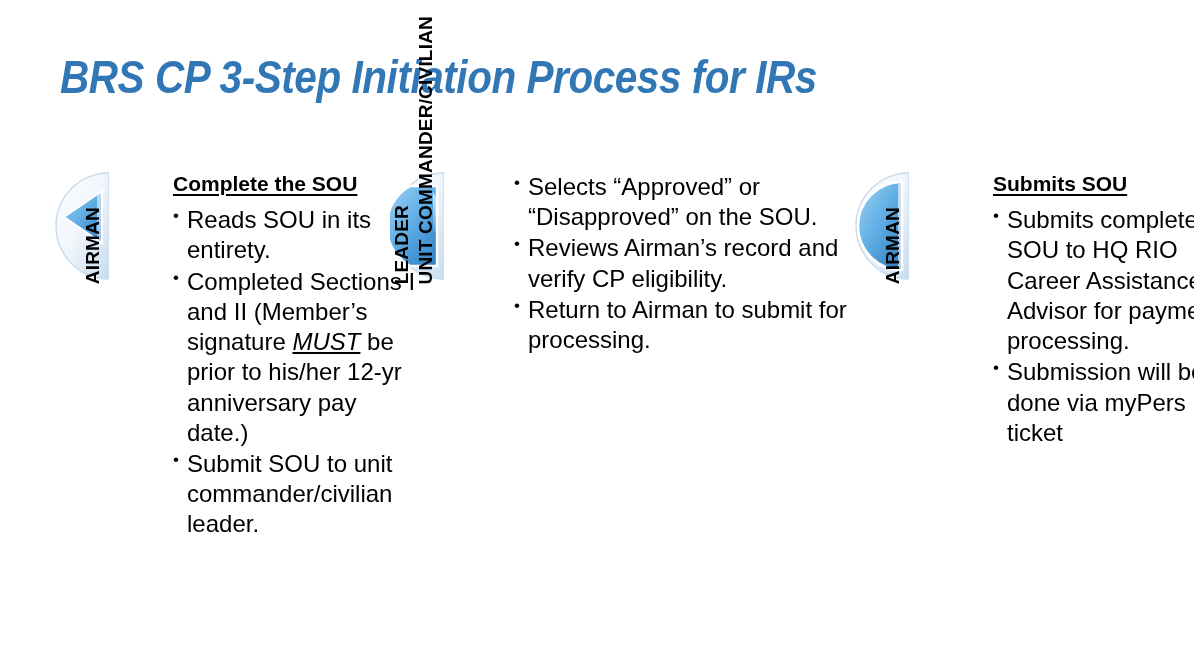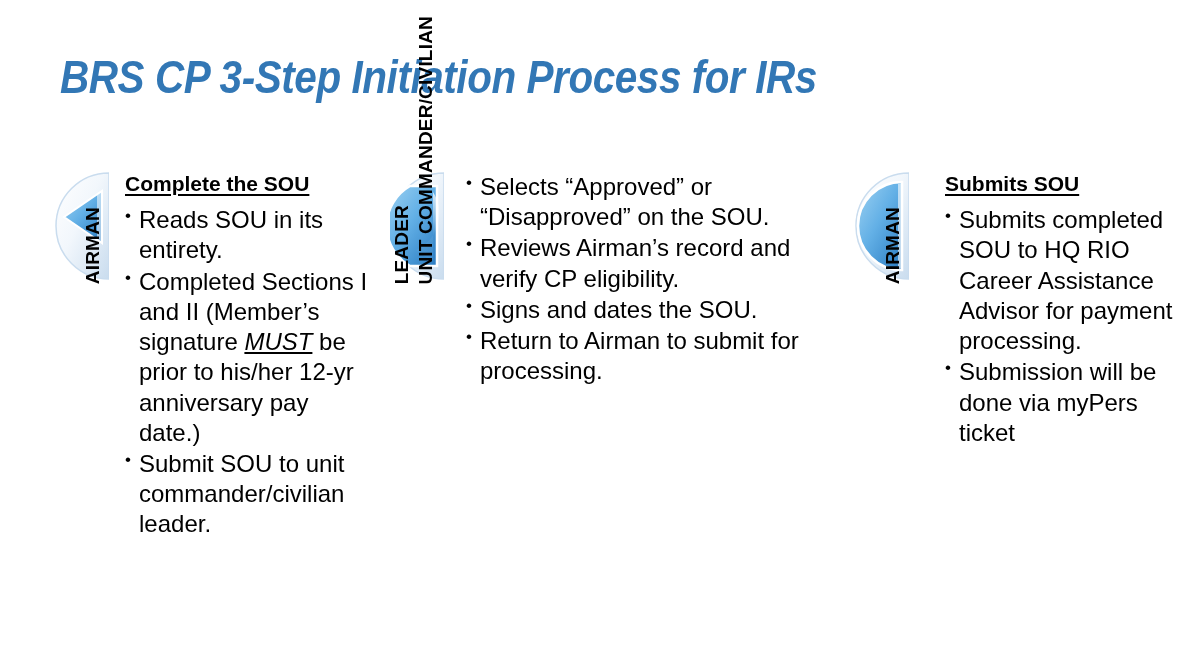--- a/index.html
+++ b/index.html
@@ -76,20 +76,21 @@
   
   #column-0 .role-line-0 { left: 28px; }
   #column-2 .role-line-0 { left: 28px; }
   #column-1 .role-line-0 { left: 26px; }
   #column-1 .role-line-1 { left: 2px; }
 
   
   .body-block {
     position: absolute;
     top: 0;
+    margin-left: 48px;
   }
   #column-0 .body-block { left: 70px; width: 250px; }
   #column-1 .body-block { left: 76px; width: 374px; }
   #column-2 .body-block { left: 90px; width: 252px; }
 
   .step-heading {
     font-size: 21px;
     font-weight: 700;
     text-decoration: underline;
     text-underline-offset: 3px;
@@ -201,21 +202,20 @@
       </div>
       <div class="role-label">
         <span class="role-line role-line-0">UNIT COMMANDER/CIVILIAN</span>
         <span class="role-line role-line-1">LEADER</span>
       </div>
     </div>
     <div class="body-block">
       <ul class="bullets">
         <li>Selects “Approved” or “Disapproved” on the SOU.</li>
         <li>Reviews Airman’s record and verify CP eligibility.</li>
-        <li>Signs and dates the SOU.</li>
         <li>Return to Airman to submit for processing.</li>
       </ul>
     </div>
   </div>
 <div class="column" id="column-2">
     <div class="rail">
       <div class="step-icon">
         <svg width="54" height="108" viewBox="0 0 54 108">
   <defs>
     <linearGradient id="shell2" x1="0" y1="0" x2="1" y2="1">

